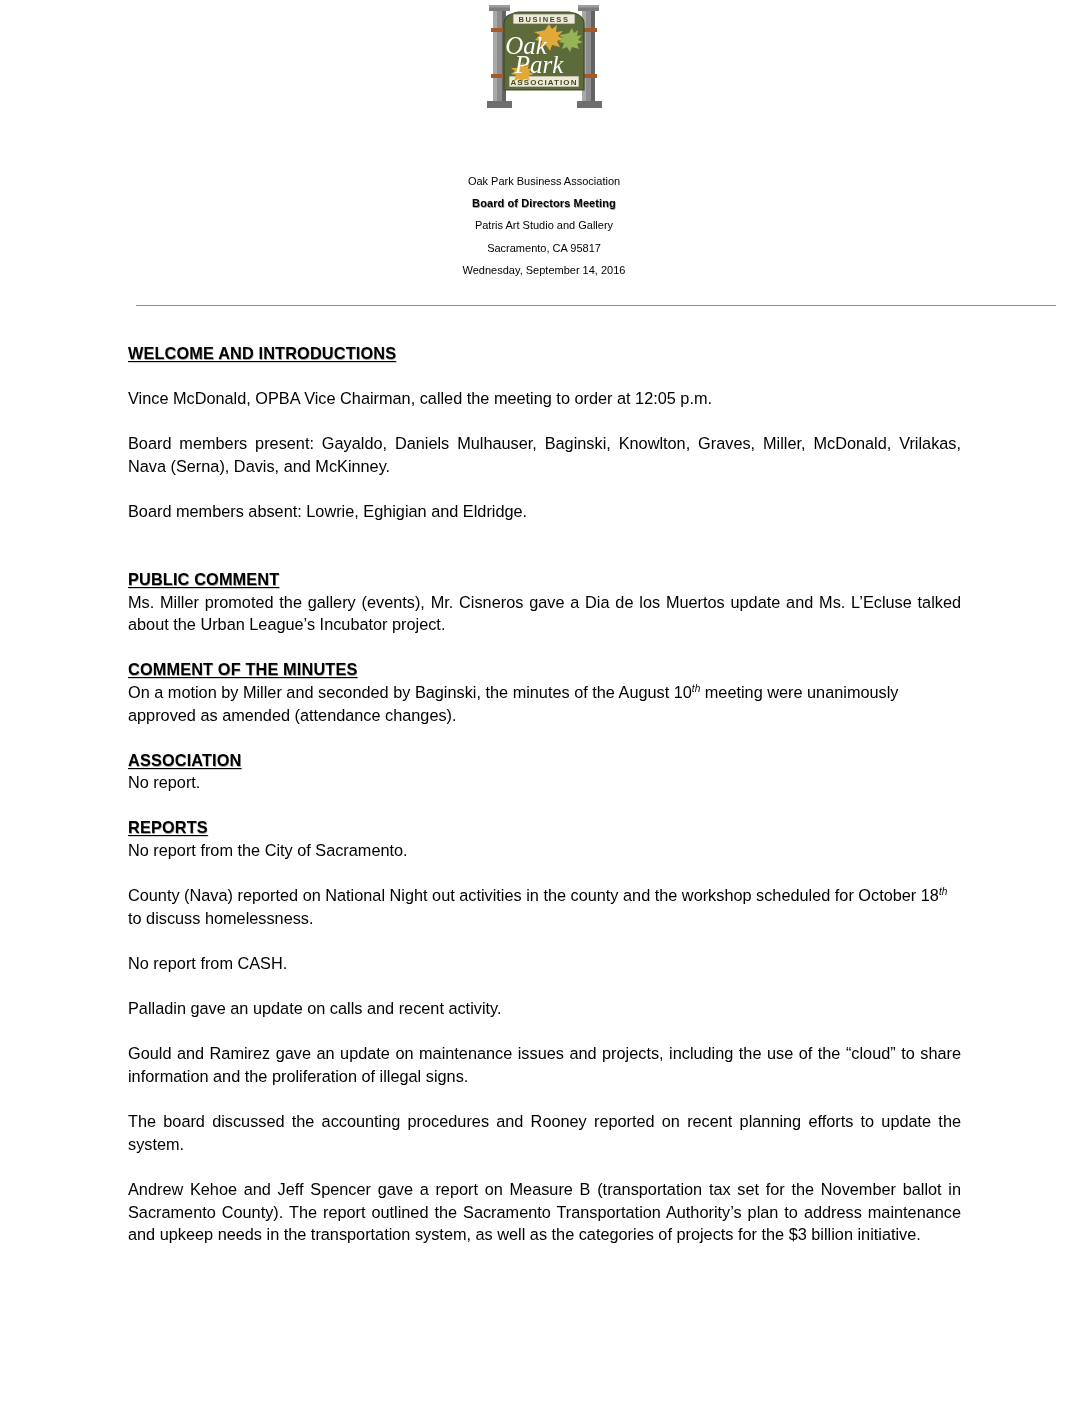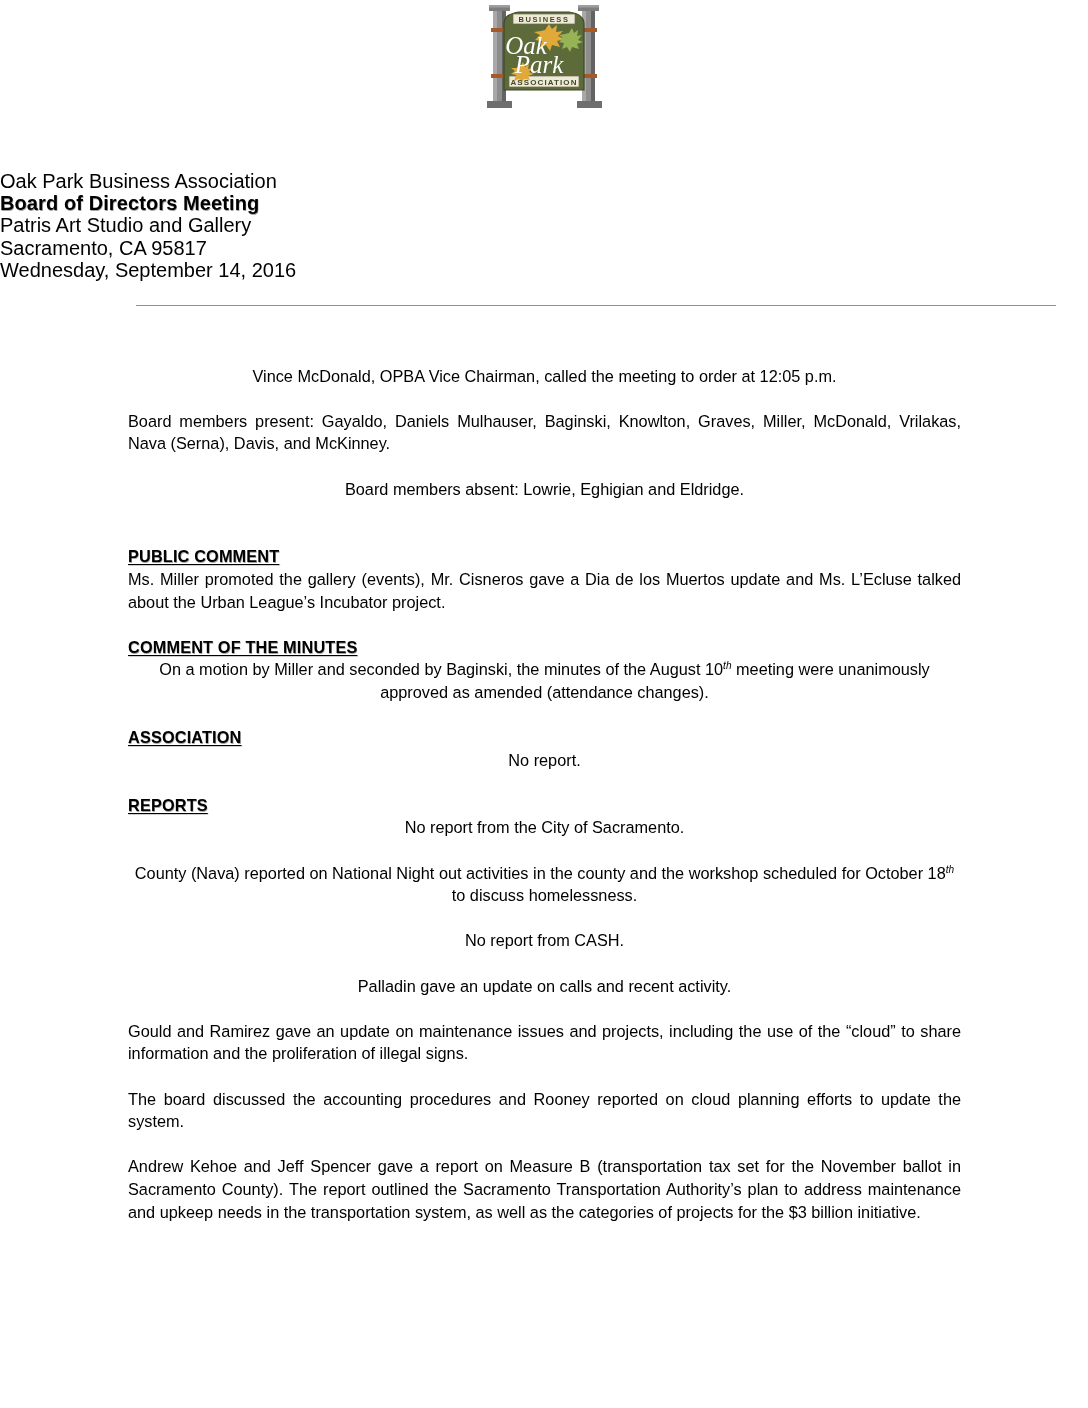--- a/index.html
+++ b/index.html
@@ -38,22 +38,22 @@
     height: 108px;
   }
   .logo svg { display: block; }
 
   
   .header-block {
     position: absolute;
     top: 170px;
     left: 0;
     width: 1088px;
-    text-align: left;
-    font-size: 20px;
+    text-align: center;
+    font-size: 11px;
     line-height: 22.2px;
     color: #000;
   }
   .header-block .line { white-space: pre; }
   .header-block .bold-line {
     font-weight: bold;
     text-shadow: 0.6px 0.6px 0 rgba(90,90,90,0.55);
     letter-spacing: 0.1px;
   }
 
@@ -89,21 +89,21 @@
     letter-spacing: 0.15px;
   }
   .sec-wrap { margin: 0; padding: 0; }
 
   p.para {
     margin: 0;
     padding: 0;
     text-align: justify;
     text-justify: inter-word;
   }
-  p.para.nojust { text-align: center; }
+  p.para.nojust { text-align: left; }
 
   .gap-lg { height: 22.6px; }
 
   sup {
     font-size: 0.62em;
     vertical-align: super;
     line-height: 0;
     font-style: italic;
   }
 </style>
@@ -167,20 +167,23 @@
     <div class="line bold-line">Board of Directors Meeting</div>
     <div class="line">Patris Art Studio and Gallery</div>
     <div class="line">Sacramento, CA 95817</div>
     <div class="line">Wednesday, September 14, 2016</div>
   </div>
 
   <div class="hrule"></div>
 
   <div class="body-col">
 
+    <div class="sec-wrap">
+      <h2 class="sec">WELCOME AND INTRODUCTIONS</h2>
+    </div>
     <div class="gap-lg"></div>
     <p class="para nojust">Vince McDonald, OPBA Vice Chairman, called the meeting to order at 12:05 p.m.</p>
     <div class="gap-lg"></div>
     <p class="para">Board members present: Gayaldo, Daniels Mulhauser, Baginski, Knowlton, Graves, Miller, McDonald, Vrilakas, Nava (Serna), Davis, and McKinney.</p>
     <div class="gap-lg"></div>
     <p class="para nojust">Board members absent: Lowrie, Eghigian and Eldridge.</p>
     <div class="gap-lg"></div>
     <div class="gap-lg"></div>
 
     <div class="sec-wrap">
@@ -207,19 +210,19 @@
     <p class="para nojust">No report from the City of Sacramento.</p>
     <div class="gap-lg"></div>
     <p class="para nojust">County (Nava) reported on National Night out activities in the county and the workshop scheduled for October 18<sup>th</sup> to discuss homelessness.</p>
     <div class="gap-lg"></div>
     <p class="para nojust">No report from CASH.</p>
     <div class="gap-lg"></div>
     <p class="para nojust">Palladin gave an update on calls and recent activity.</p>
     <div class="gap-lg"></div>
     <p class="para">Gould and Ramirez gave an update on maintenance issues and projects, including the use of the “cloud” to share information and the proliferation of illegal signs.</p>
     <div class="gap-lg"></div>
-    <p class="para">The board discussed the accounting procedures and Rooney reported on cloud planning efforts to update the system.</p>
+    <p class="para">The board discussed the accounting procedures and Rooney reported on recent planning efforts to update the system.</p>
     <div class="gap-lg"></div>
     <p class="para">Andrew Kehoe and Jeff Spencer gave a report on Measure B (transportation tax set for the November ballot in Sacramento County).  The report outlined the Sacramento Transportation Authority’s plan to address maintenance and upkeep needs in the transportation system, as well as the categories of projects for the $3 billion initiative.</p>
 
   </div>
 
 </div>
 
 </body></html>

